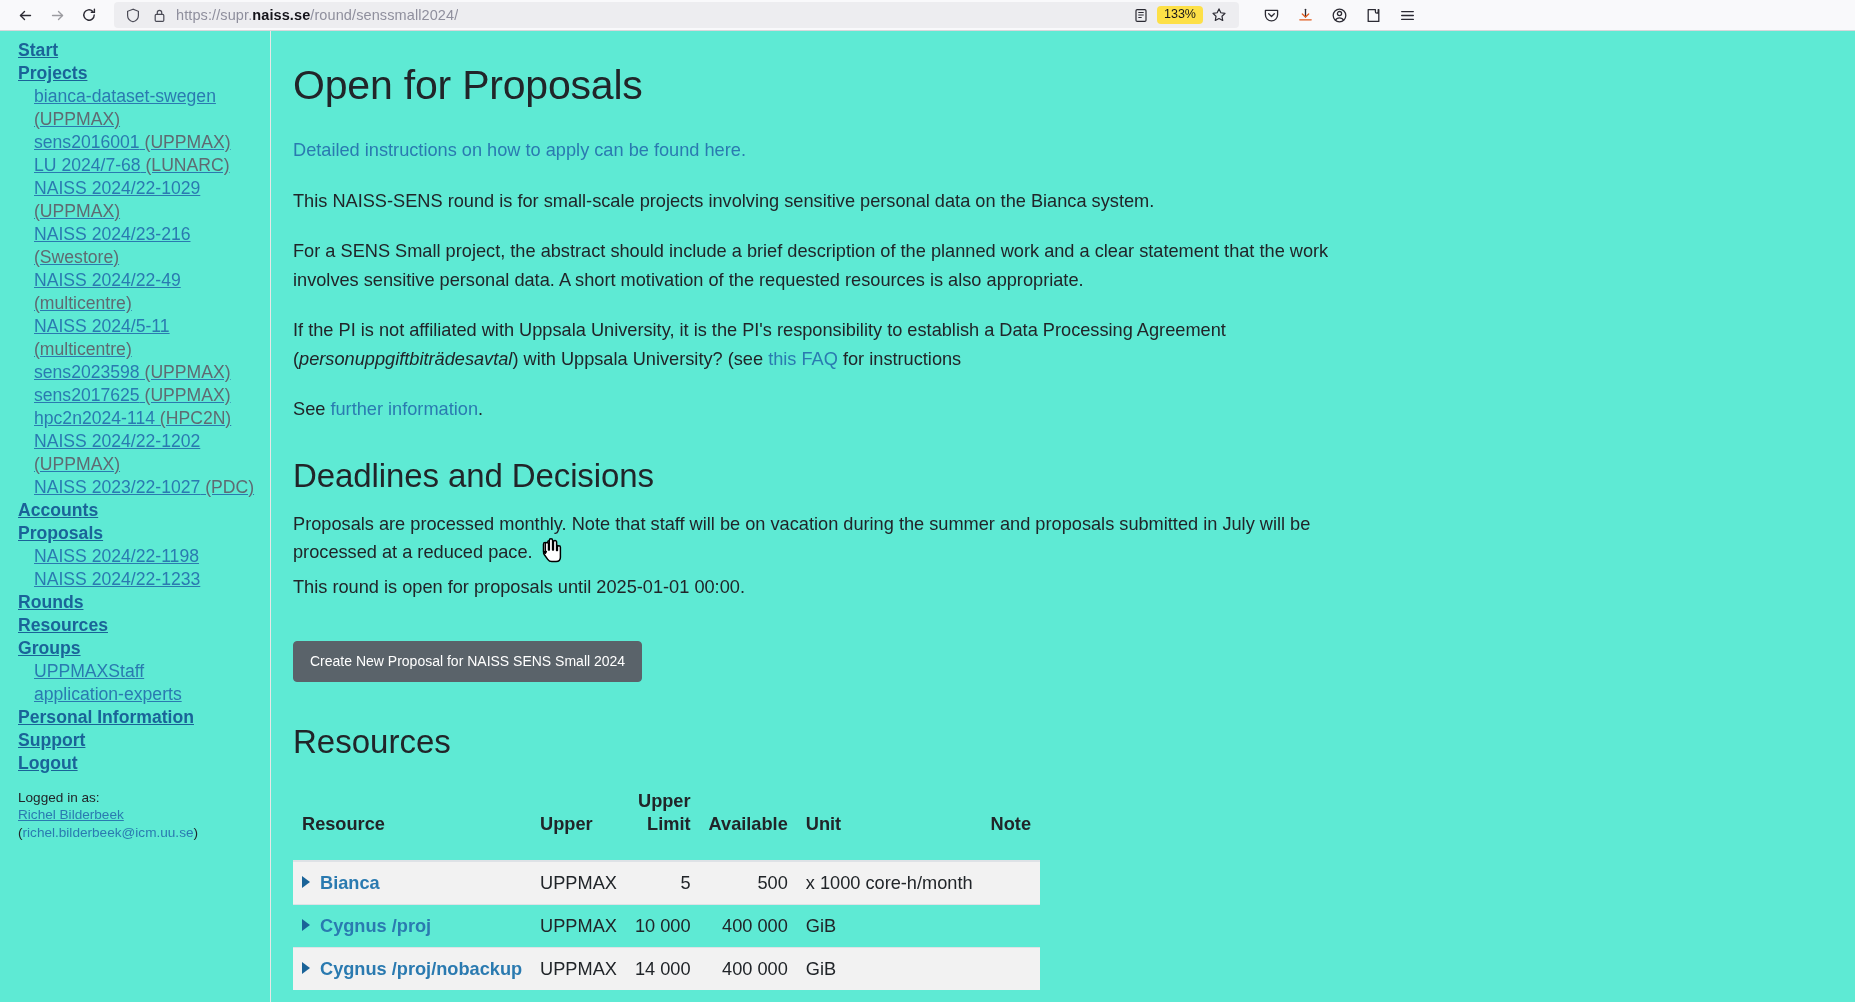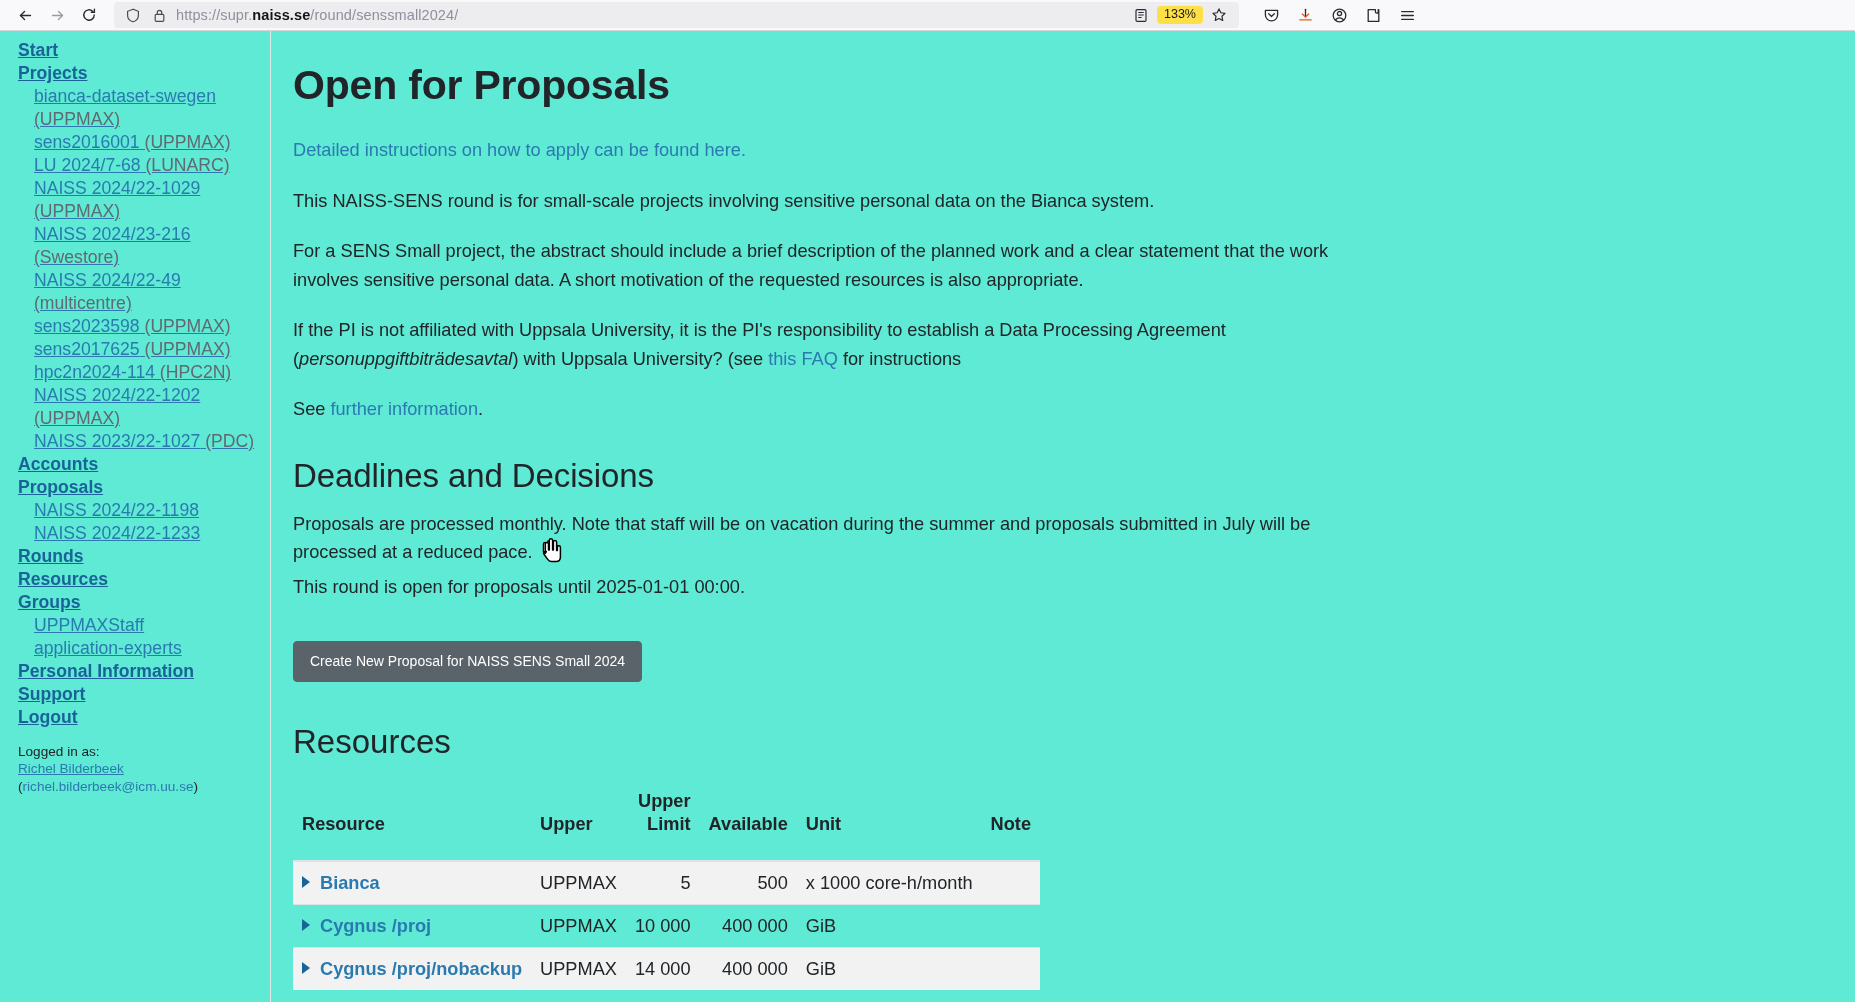--- a/index.html
+++ b/index.html
@@ -137,21 +137,21 @@
   
   #main {
     flex: 1 1 auto;
     padding: 30px 0 0 22px;
     overflow: hidden;
   }
   .content-wrap { max-width: 1105px; }
 
   h1.page-h1 {
     font-family: "Liberation Sans Narrow", "Liberation Sans", sans-serif;
-    font-weight: 700;
+    font-weight: 400;
     font-size: 41px;
     line-height: 49px;
     margin: 0 0 26px 0;
     color: #212529;
     letter-spacing: -.2px;
   }
   h2.page-h2 {
     font-family: "Liberation Sans Narrow", "Liberation Sans", sans-serif;
     font-weight: 400;
     font-size: 33px;
@@ -348,20 +348,21 @@
   <nav id="sidebar">
     <div id="sidebar-items">
         <a href="#" class="nav-top"><span>Start</span></a>
         <a href="#" class="nav-top"><span>Projects</span></a>
         <a href="#" class="nav-sub"><span>bianca-dataset-swegen</span><span class="muted"> (UPPMAX)</span></a>
         <a href="#" class="nav-sub"><span>sens2016001</span><span class="muted"> (UPPMAX)</span></a>
         <a href="#" class="nav-sub"><span>LU 2024/7-68</span><span class="muted"> (LUNARC)</span></a>
         <a href="#" class="nav-sub"><span>NAISS 2024/22-1029</span><span class="muted"> (UPPMAX)</span></a>
         <a href="#" class="nav-sub"><span>NAISS 2024/23-216</span><span class="muted"> (Swestore)</span></a>
         <a href="#" class="nav-sub"><span>NAISS 2024/22-49</span><span class="muted"> (multicentre)</span></a>
+        <a href="#" class="nav-sub"><span>NAISS 2024/5-11</span><span class="muted"> (multicentre)</span></a>
         <a href="#" class="nav-sub"><span>sens2023598</span><span class="muted"> (UPPMAX)</span></a>
         <a href="#" class="nav-sub"><span>sens2017625</span><span class="muted"> (UPPMAX)</span></a>
         <a href="#" class="nav-sub"><span>hpc2n2024-114</span><span class="muted"> (HPC2N)</span></a>
         <a href="#" class="nav-sub"><span>NAISS 2024/22-1202</span><span class="muted"> (UPPMAX)</span></a>
         <a href="#" class="nav-sub"><span>NAISS 2023/22-1027</span><span class="muted"> (PDC)</span></a>
         <a href="#" class="nav-top"><span>Accounts</span></a>
         <a href="#" class="nav-top"><span>Proposals</span></a>
         <a href="#" class="nav-sub"><span>NAISS 2024/22-1198</span></a>
         <a href="#" class="nav-sub"><span>NAISS 2024/22-1233</span></a>
         <a href="#" class="nav-top"><span>Rounds</span></a>

